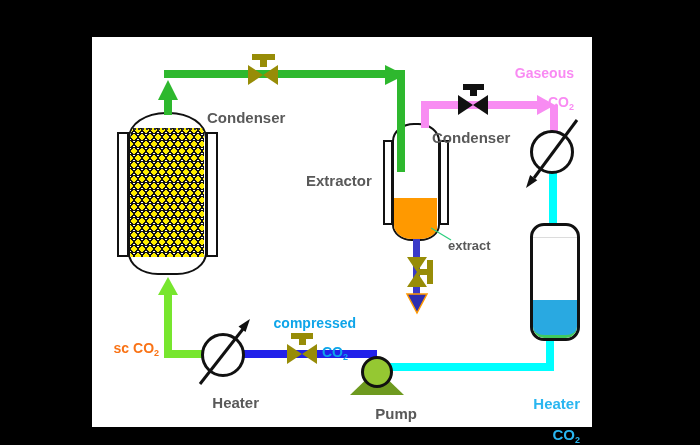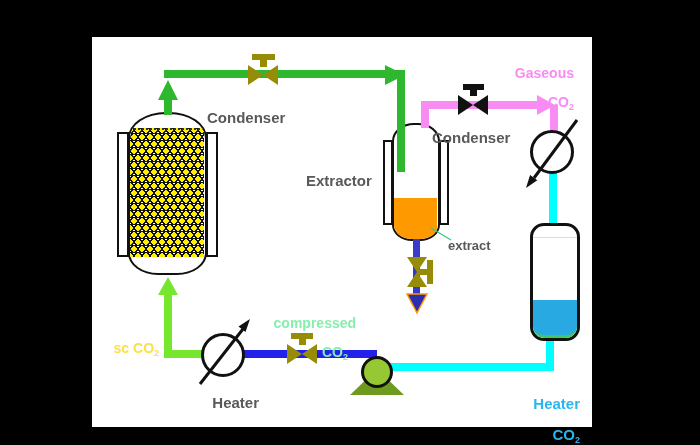--- a/index.html
+++ b/index.html
@@ -114,34 +114,35 @@
       <polygon points="250,319 245.5,332 238.5,326.4" fill="#111"></polygon>
     </g>
     <polygon points="407,294 427,294 417,313" fill="#2d2db0" stroke="#ff9900" stroke-width="1.5"></polygon>
     <line x1="431" y1="228" x2="451" y2="240" stroke="#2ecf7f" stroke-width="1.3"></line>
   </svg>
 
   <div class="lbl eq" style="left:207px;top:110px;"><span>Condenser</span></div>
   <div class="lbl eq" style="left:306px;top:173px;"><span>Extractor</span></div>
   <div class="lbl eq" style="left:432px;top:130px;"><span>Condenser</span></div>
   <div class="lbl eq center" style="left:179px;top:395px;width:80px;"><span>Heater</span></div>
+  <div class="lbl eq center" style="left:337px;top:406px;width:80px;"><span>Pump</span></div>
   <div class="lbl eq" style="left:448px;top:239px;font-size:13px;text-align:right;"><span>extract</span></div>
 
 
   <div class="lbl center" style="left: 498px; top: 51px; width: 76px; font-size: 14px; color: rgb(249, 138, 243);">
     <span>Gaseous</span><br>
     <span>CO</span><span class="sub">2</span>
   </div>
 
-  <div class="lbl center" style="left: 258px; top: 301px; width: 90px; font-size: 14px; color: #86efac;">
+  <div class="lbl center" style="left: 258px; top: 301px; width: 90px; font-size: 14px; color: #0ea5e9;">
     <span>compressed</span><br>
     <span>CO</span><span class="sub">2</span>
   </div>
 
-  <div class="lbl" style="left: 98px; top: 326px; font-size: 14px; color: #fde047;">
+  <div class="lbl" style="left: 98px; top: 326px; font-size: 14px; color: #f97316;">
     <span>sc CO</span><span class="sub">2</span>
   </div>
 
   <div class="lbl center" style="left: 516px; top: 380px; width: 64px; font-size: 15px; color: rgb(41, 182, 240);">
     <span>Heater</span><br>
     <span>CO</span><span class="sub">2</span>
   </div>
 
 </div>
 

